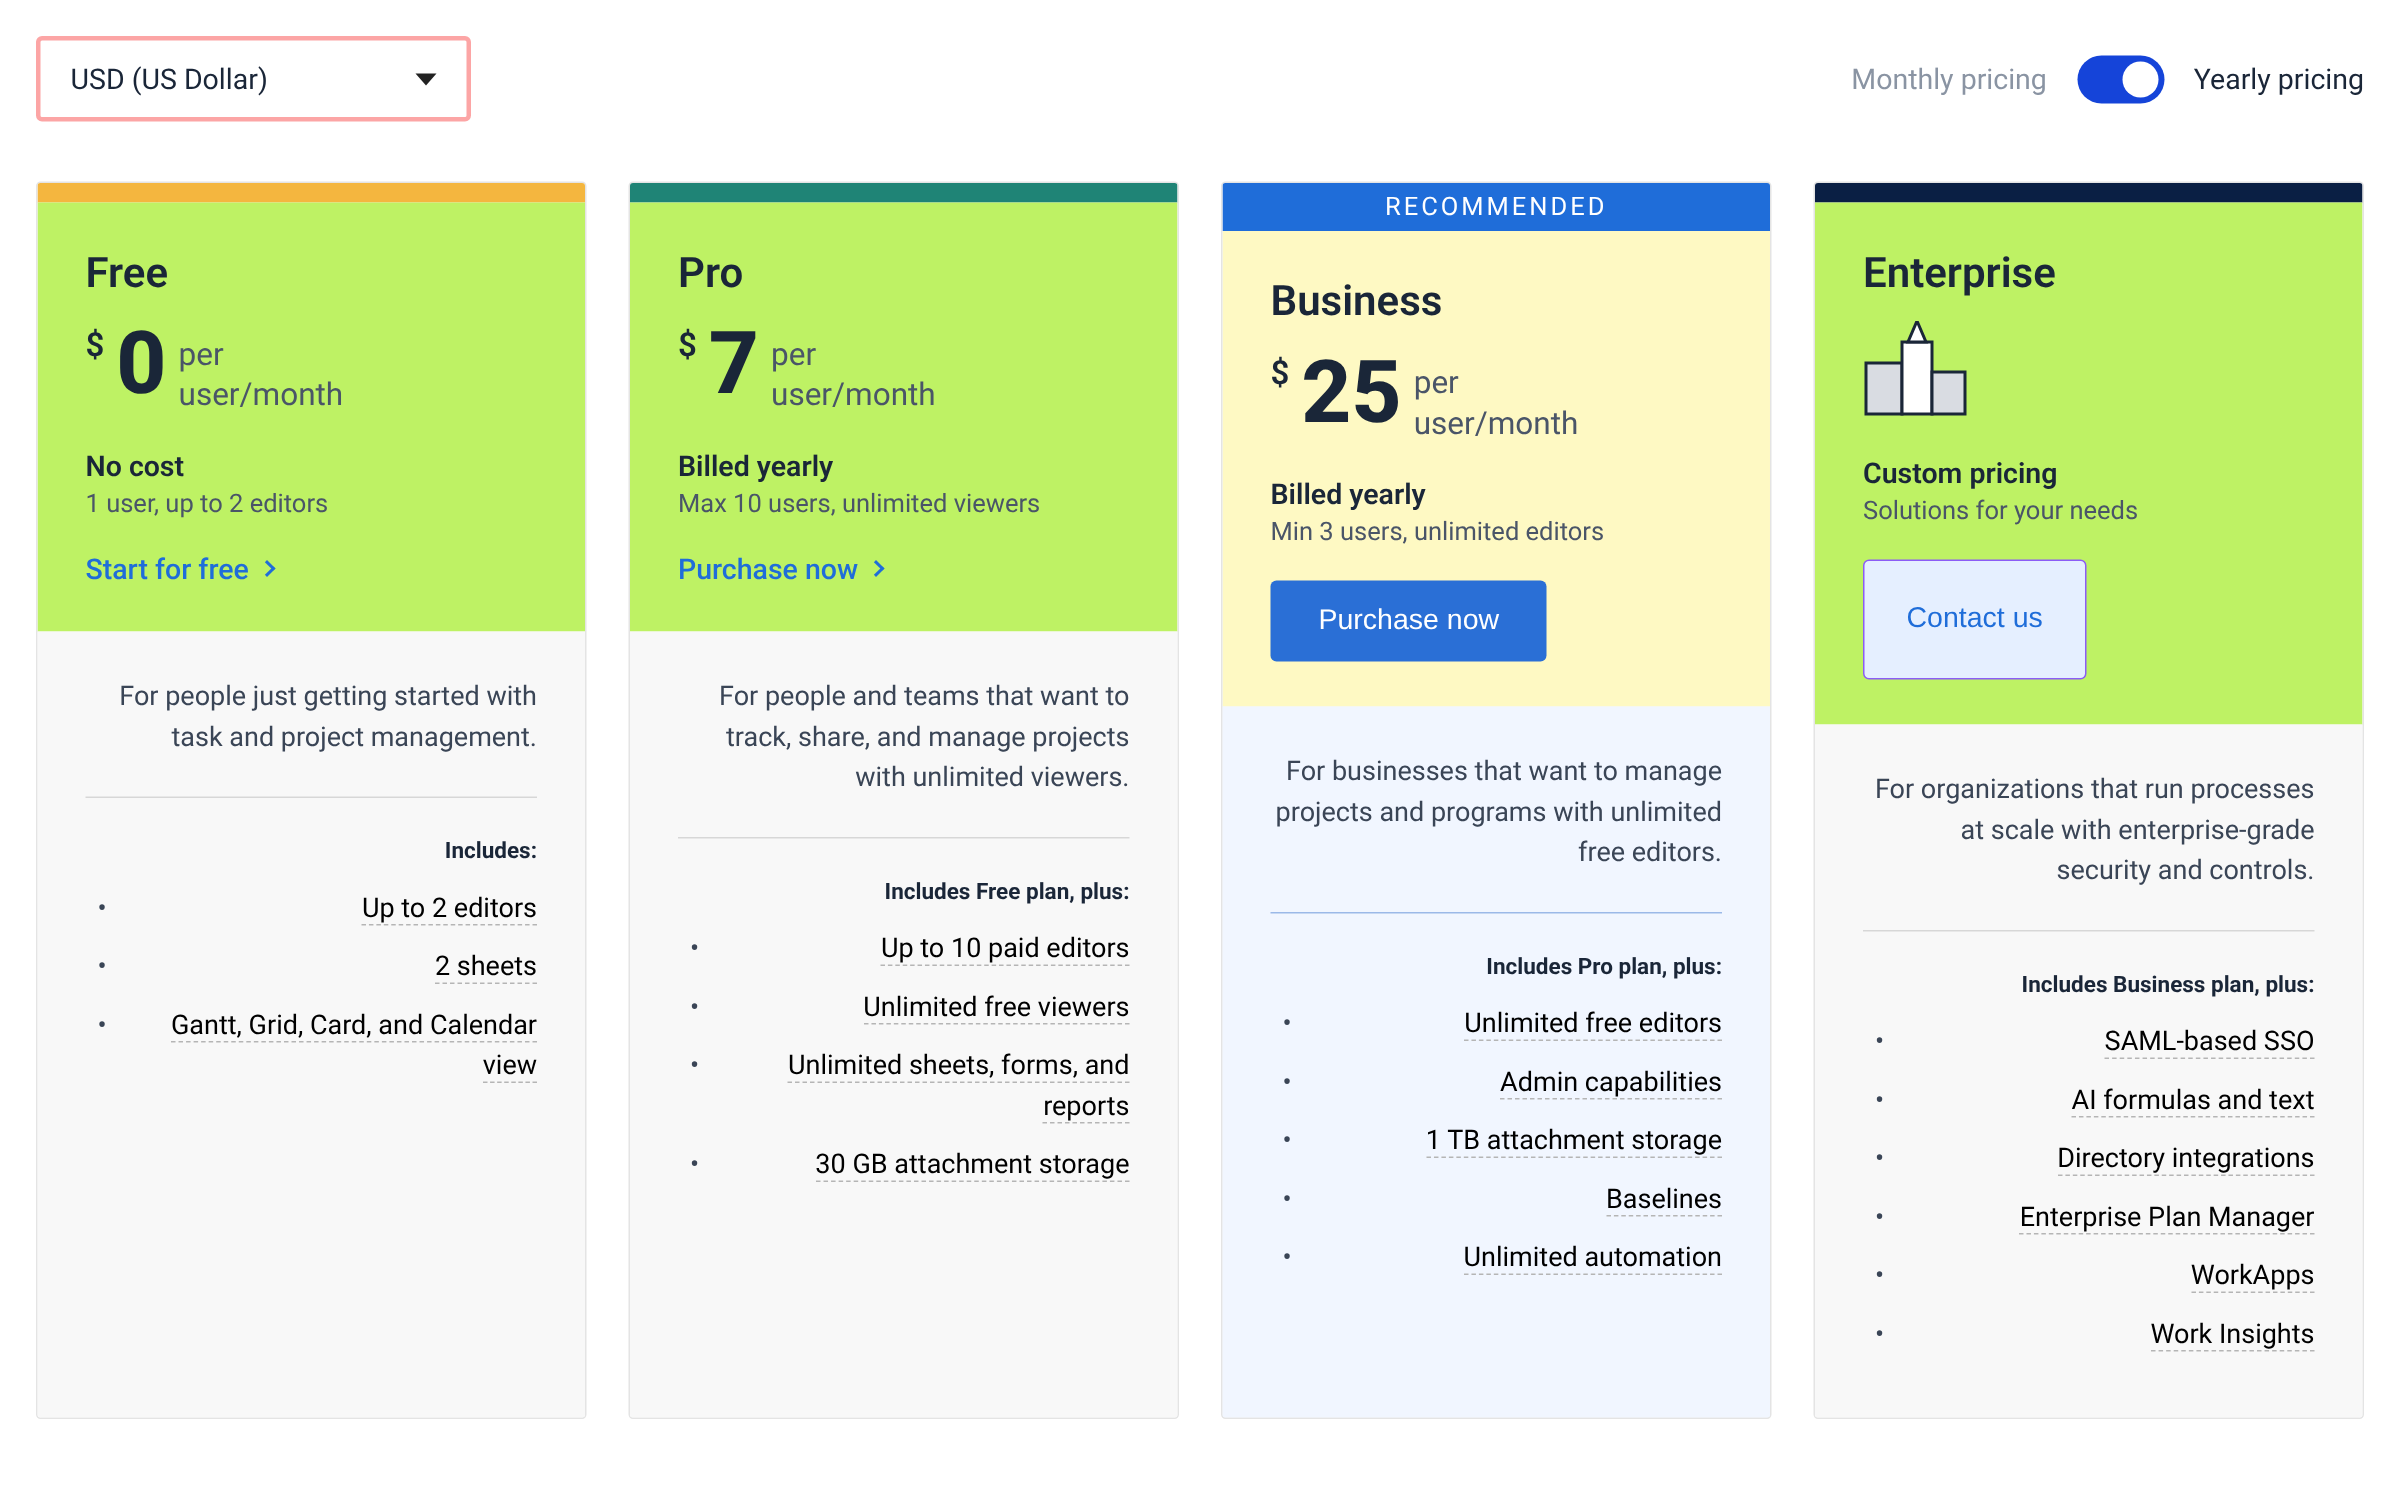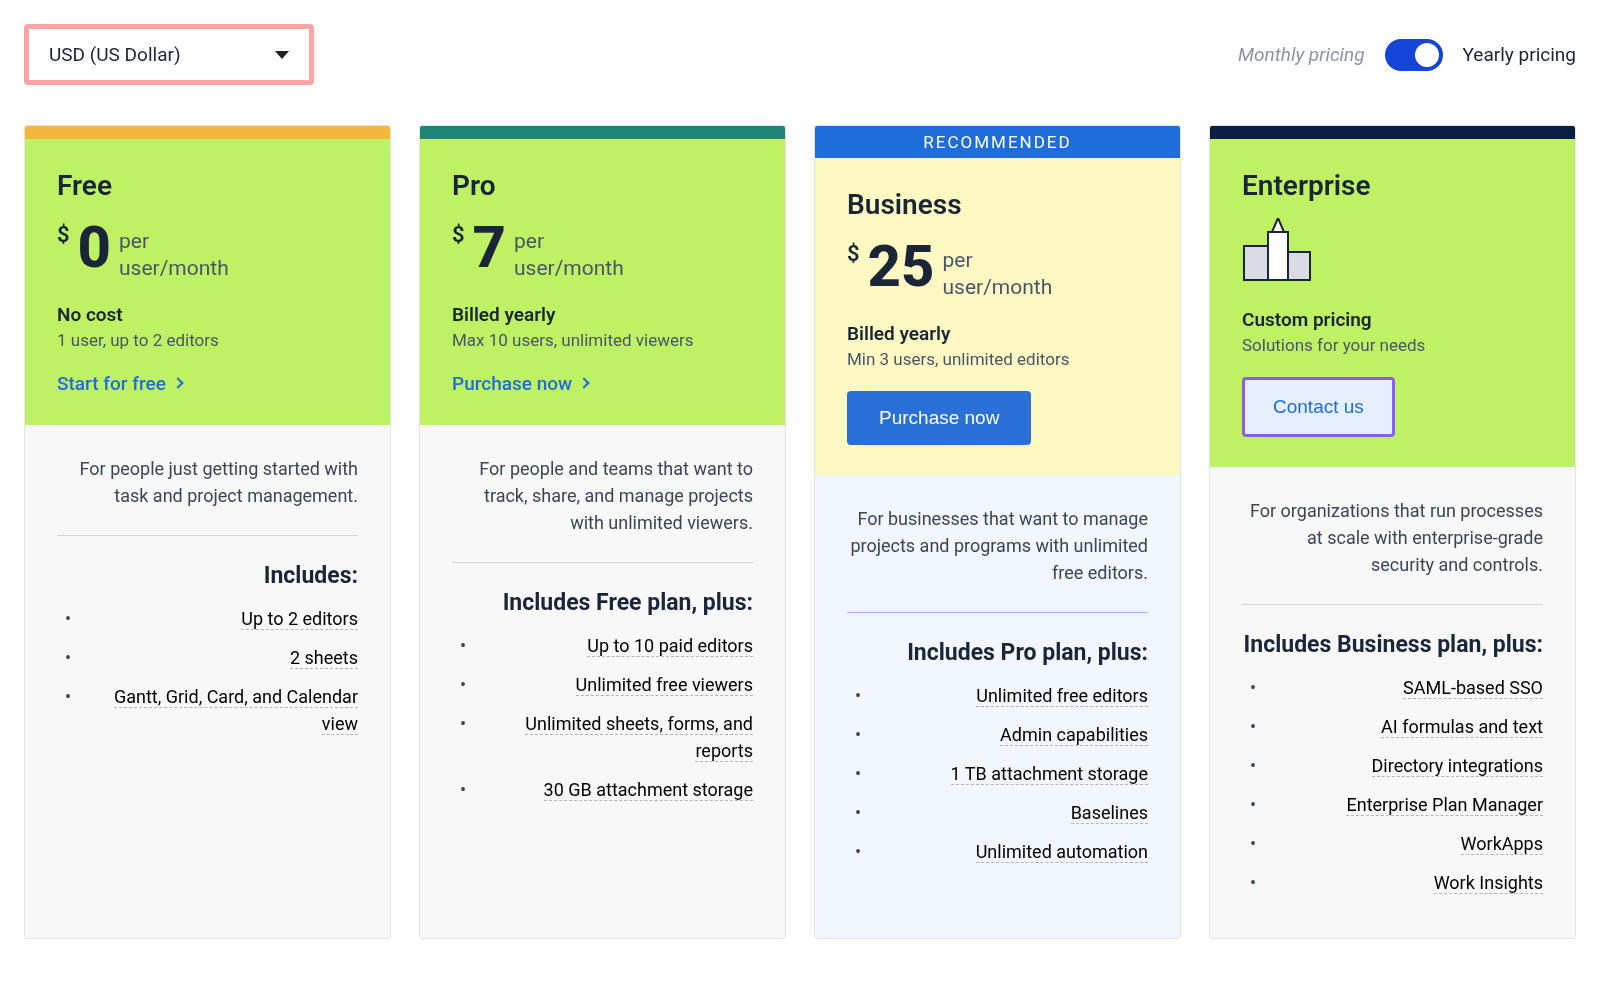--- a/index.html
+++ b/index.html
@@ -13,41 +13,41 @@
   .top-row {
     display: flex;
     justify-content: space-between;
     align-items: center;
     margin-bottom: 40px;
   }
   .currency-select {
     display: flex;
     align-items: center;
     justify-content: space-between;
-    border: 5px solid #fca5a5;
+    border: 3px solid #fca5a5;
     border-radius: 4px;
     padding: 14px 20px;
     width: 290px;
     font-size: 19px;
     cursor: pointer;
     background: #fff;
   }
   .currency-select .caret {
     width: 0; height: 0;
     border-left: 7px solid transparent;
     border-right: 7px solid transparent;
     border-top: 8px solid #222;
   }
   .billing-toggle {
     display: flex;
     align-items: center;
     gap: 20px;
     font-size: 19px;
   }
-  .billing-toggle .monthly { color: #8a94a3; font-style: italic; }
+  .billing-toggle .monthly { color: #8a94a3; }
   .billing-toggle .yearly { color: #1a2638; }
   .switch {
     width: 58px; height: 32px;
     background: #1544d9;
     border-radius: 16px;
     position: relative;
     cursor: pointer;
   }
   .switch .knob {
     position: absolute;
@@ -156,23 +156,23 @@
     border: none;
     border-radius: 4px;
     padding: 16px 32px;
     font-size: 19px;
     font-weight: 500;
     cursor: pointer;
   }
   .cta-btn-secondary {
     background: #e5efff;
     color: #1f6dd9;
-    border: 3px solid #8b5cf6;
+    border: 1px solid #8b5cf6;
     border-radius: 4px;
-    padding: 16px 28px;
+    padding: 28px 28px;
     font-size: 19px;
     font-weight: 500;
     cursor: pointer;
   }
   .plan-body {
     padding: 30px 32px;
     background: #f8f8f8;
     flex: 1;
     text-align: right;
   }
@@ -183,21 +183,21 @@
     line-height: 1.5;
     margin-bottom: 26px;
   }
   .hr {
     height: 1px;
     background: #d7d7d7;
     margin-bottom: 26px;
   }
   .plan.business .hr { background: #9bb9e8; height: 1px; }
   .includes-title {
-    font-size: 23px;
+    font-size: 15px;
     font-weight: 700;
     color: #1a2638;
     margin-bottom: 16px;
   }
   ul.features {
     list-style: none;
     padding-left: 4px;
   }
   ul.features li {
     position: relative;

